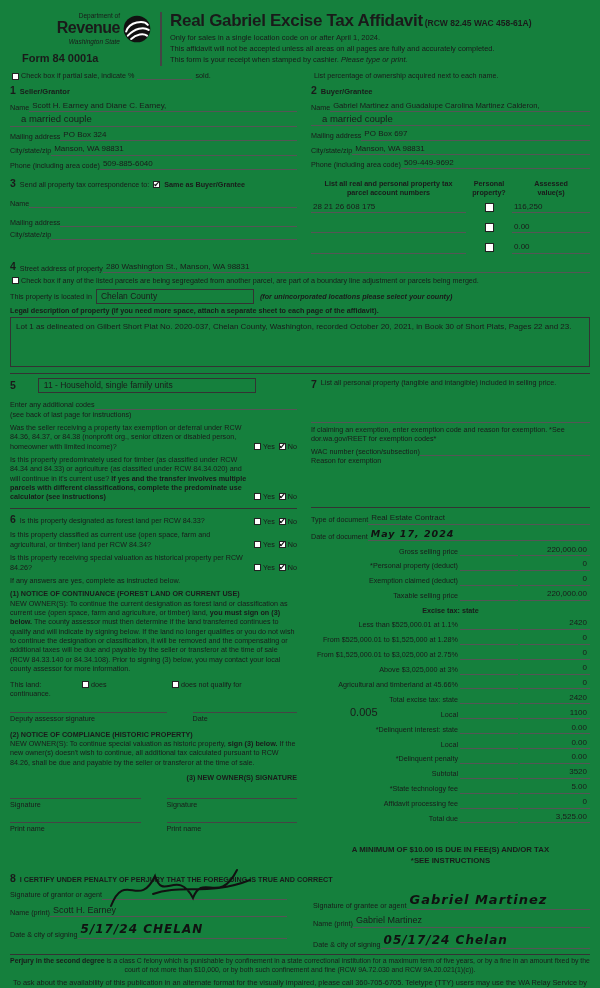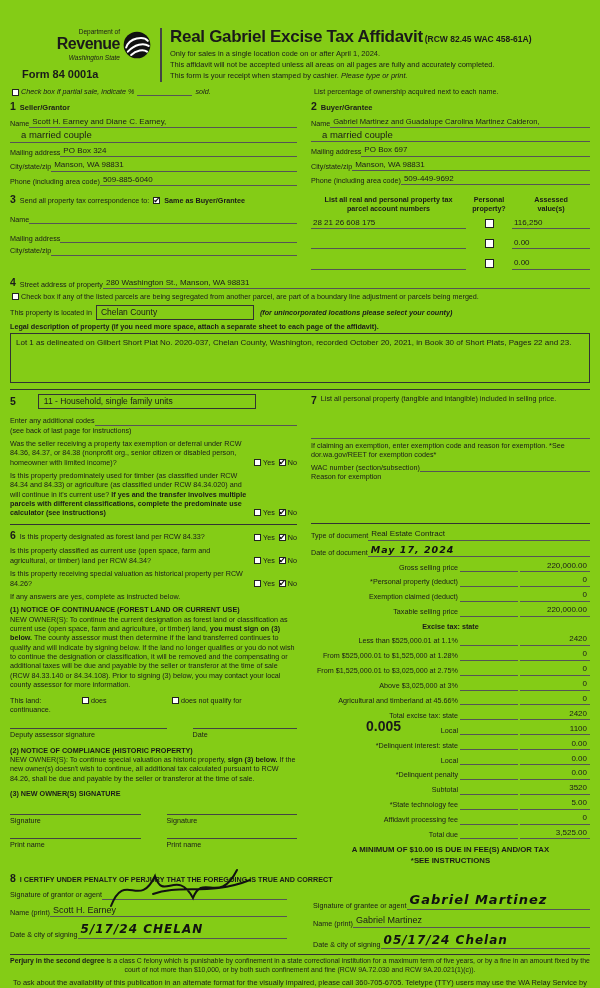--- a/index.html
+++ b/index.html
@@ -1,20 +1,20 @@
 <!DOCTYPE html>
 <html><head>
 <meta charset="utf-8">
 <style>
   * { margin:0; padding:0; box-sizing:border-box; }
   html,body { background:#888; }
   .page {
-    width:600px; height:988px; margin:0 auto; background:#84cc16;
+    width:600px; height:988px; margin:0 auto; background:#15803d;
     font-family:"Liberation Sans", sans-serif; color:#1a1a1a;
-    font-size:7.2px; line-height:1.3; padding:24px 10px; position:relative; overflow:hidden;
+    font-size:7.2px; line-height:1.3; padding:8px 10px; position:relative; overflow:hidden;
   }
   .bold { font-weight:bold; }
   .it { font-style:italic; }
   .bold-it { font-weight:bold; font-style:italic; }
   
   .header { display:flex; align-items:flex-start; margin-bottom:5px; }
   .logo-block { width:142px; flex:none; padding-top:4px; }
   .logo-row { display:flex; justify-content:flex-end; align-items:center; }
   .logo-text { text-align:right; margin-right:2px; }
   .dept { font-size:6.5px; }
@@ -33,21 +33,21 @@
   .line { flex:1; border-bottom:1px solid #555; min-height:9px; padding:0 3px; }
   .fill { font-size:8px; white-space:nowrap; }
   .fill-lg { font-size:9.5px; }
   .cb { display:inline-block; width:7px; height:7px; border:1px solid #222; background:#fff;
         vertical-align:-1px; position:relative; margin:0 2px; flex:none; }
   .cb.checked::after { content:"\2714"; position:absolute; left:-1px; top:-3px; font-size:8.5px; color:#111; }
   .secnum { font-size:10.5px; font-weight:bold; margin-right:4px; }
   .sectitle { font-size:7.5px; font-weight:bold; }
   
   .partial-row { display:flex; margin:2px 0 4px 0; }
-  .partial-row .half1 { width:300px; display:flex; align-items:flex-end;font-style:italic; }
+  .partial-row .half1 { width:300px; display:flex; align-items:flex-end; }
   .partial-row .half2 { flex:1; padding-left:4px; }
   .uline-short { display:inline-block; width:55px; border-bottom:1px solid #555; margin:0 3px; height:9px; }
   .two-col { display:grid; grid-template-columns:287px 1fr; column-gap:14px; }
   
   .ptable-head { display:flex; font-weight:bold; text-align:center; margin-top:2px; }
   .ptable-row { display:flex; align-items:flex-end; margin-top:4px; }
   .pt-c1 { flex:1; }
   .pt-c2 { width:46px; flex:none; text-align:center; }
   .pt-c3 { width:78px; flex:none; text-align:center; }
   .pt-line { border-bottom:1px solid #555; min-height:9px; padding:0 2px; text-align:left; }
@@ -59,30 +59,30 @@
   .mid { border-top:1.5px solid #333; margin-top:6px; padding-top:4px; }
   .code-box { display:inline-block; border:1.5px solid #333; width:218px; padding:1px 5px; font-size:8.5px; margin-left:18px; }
   .qrow { display:flex; margin-top:4px; }
   .qtext { flex:1; padding-right:5px; }
   .yn { white-space:nowrap; align-self:flex-end; flex:none; }
   .sec6 { border-top:1.5px solid #333; margin-top:6px; padding-top:4px; }
   .noticetitle { font-weight:bold; margin-top:4px; }
   .dual-row { display:flex; column-gap:26px; margin-top:14px; }
   .dl-cell { border-top:1px solid #444; padding-top:1px; }
   .dl-a { flex:1.5; } .dl-b { flex:1; }
-  .center { text-align:left; }
+  .center { text-align:right; }
   
   .taxblock { border-top:1.5px solid #333; margin-top:8px; padding-top:5px; }
   .tax-row { display:flex; align-items:flex-end; margin-top:3.5px; }
   .tax-label { flex:1; text-align:right; white-space:nowrap; }
   .tax-lead { width:58px; border-bottom:1px solid #555; margin:0 2px; flex:none; }
   .tax-val { width:70px; border-bottom:1px solid #555; text-align:right; padding-right:3px; font-size:8px; flex:none; }
-  .tax-prefix { font-size:14px; position:absolute; left:55px;font-weight:bold; }
+  .tax-prefix { font-size:11px; position:absolute; left:39px; }
   .tax-heading { text-align:center; font-weight:bold; margin-top:5px; }
-  .min-note { text-align:center; font-weight:bold; font-size:7.8px; margin-top:6px; }
+  .min-note { text-align:center; font-weight:bold; font-size:7.8px; margin-top:22px; }
   
   .hand { font-family:"DejaVu Sans", sans-serif; font-style:italic; font-weight:600; letter-spacing:1px; color:#111; }
   .hand-sm { font-size:9.5px; }
   .hand-lg { font-size:12px; white-space:nowrap; }
   
   .cert { margin-top:6px; }
   .cert-grid { display:grid; grid-template-columns:1fr 1fr; column-gap:26px; }
   .crow { display:flex; align-items:flex-end; margin-top:5px; position:relative; }
   .sig-svg { position:absolute; left:95px; top:-26px; pointer-events:none; }
   

